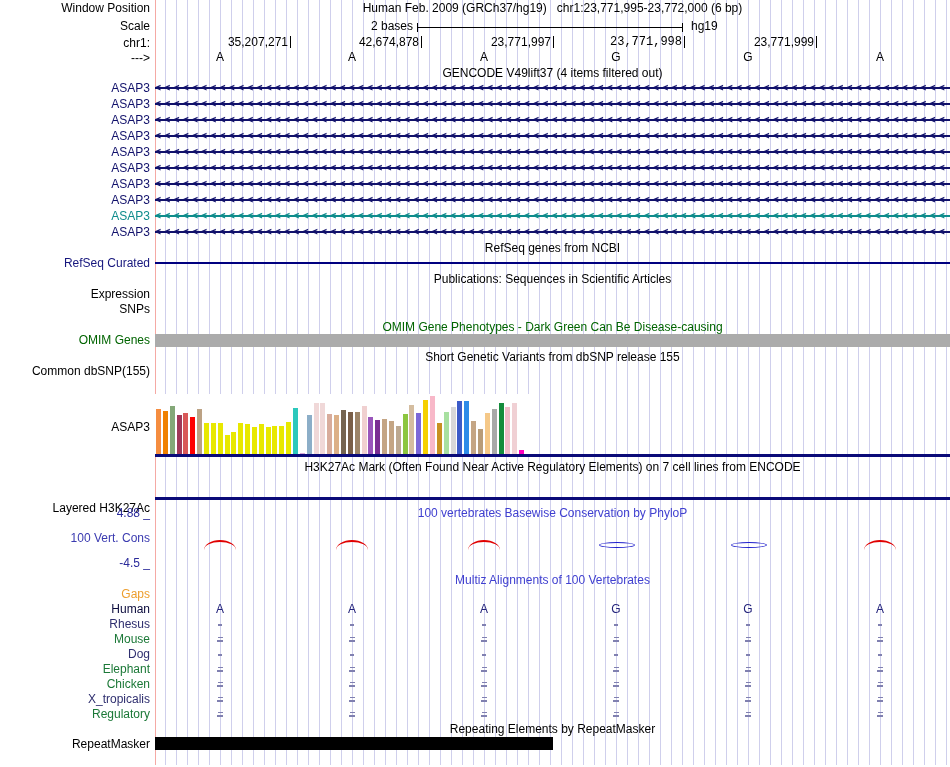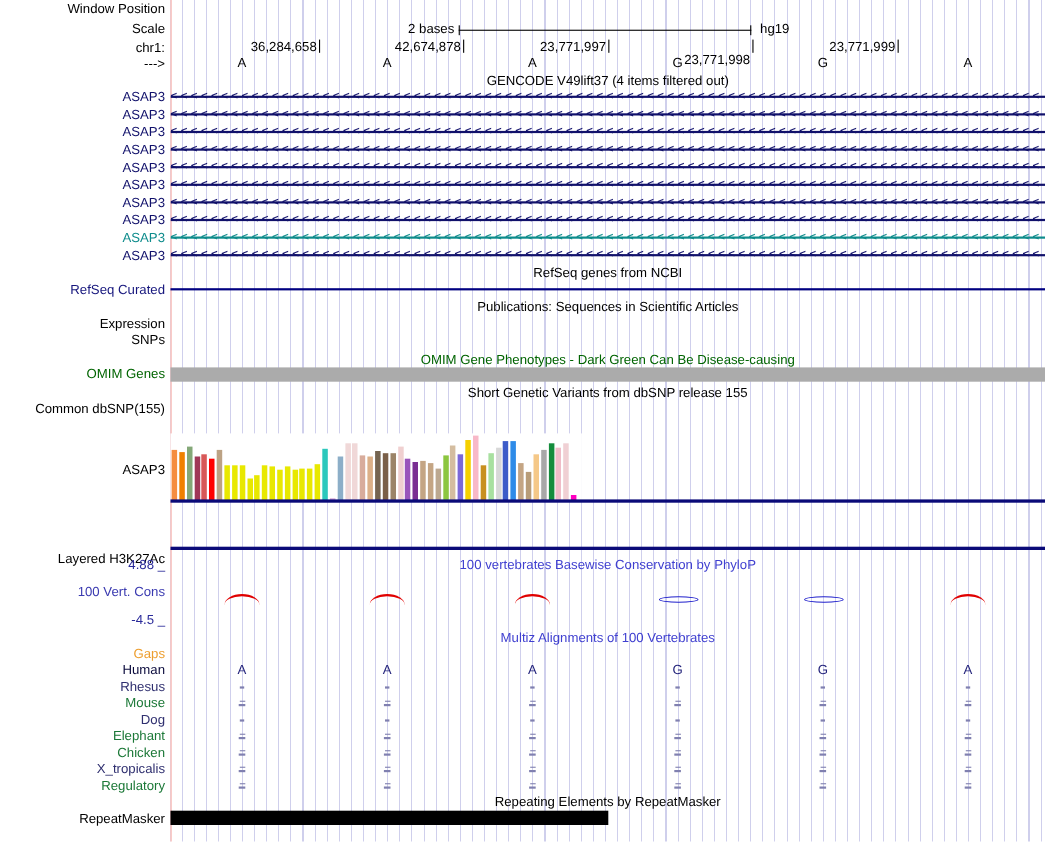--- a/index.html
+++ b/index.html
@@ -72,35 +72,39 @@
       <div class="lbl" style="position: absolute; left: 0px; width: 150px; top: 662px; text-align: right; color: rgb(27, 120, 55); line-height: 14px;">Elephant</div>
       <div class="lbl" style="position: absolute; left: 0px; width: 150px; top: 677px; text-align: right; color: rgb(27, 120, 55); line-height: 14px;">Chicken</div>
       <div class="lbl" style="position: absolute; left: 0px; width: 150px; top: 692px; text-align: right; color: rgb(47, 47, 111); line-height: 14px;">X_tropicalis</div>
       <div class="lbl" style="position: absolute; left: 0px; width: 150px; top: 707px; text-align: right; color: rgb(27, 120, 55); line-height: 14px;">Regulatory</div>
     </div>
   <div class="lbl" style="top:737px">RepeatMasker</div>
 
   <div id="track-area">
     <div id="left-guide"></div>
 
+    <div class="ttl" style="top:1px">
+      <span>Human Feb. 2009 (GRCh37/hg19)</span>&nbsp;&nbsp;
+      <span>chr1:23,771,995-23,772,000 (6 bp)</span>
+    </div>
 
     <span class="num" style="right:537px;top:19px">2 bases</span>
     <div class="scale-line" style="left:262px;top:27px;width:266px"></div>
     <div class="scale-tick" style="left:262px;top:23px;height:9px"></div>
     <div class="scale-tick" style="left:527px;top:23px;height:9px"></div>
     <span class="num" style="left:536px;top:19px">hg19</span>
 
     <div id="ruler-row" style="position:absolute;left:0;top:35px;width:795px;height:14px">
-        <div class="num" style="position: absolute; right: 662px; top: 0px;">36,284,658</div>
+        <div class="num" style="position: absolute; right: 662px; top: 0px;">35,207,271</div>
         <div style="position: absolute; left: 135px; top: 1px; width: 1px; height: 12px; background: rgb(0, 0, 0);"></div>
         <div class="num" style="position: absolute; right: 531px; top: 0px;">42,674,878</div>
         <div style="position: absolute; left: 266px; top: 1px; width: 1px; height: 12px; background: rgb(0, 0, 0);"></div>
         <div class="num" style="position: absolute; right: 399px; top: 0px;">23,771,997</div>
         <div style="position: absolute; left: 398px; top: 1px; width: 1px; height: 12px; background: rgb(0, 0, 0);"></div>
-        <div class="num" style="position: absolute; right: 268px; top: 12px;">23,771,998</div>
+        <div class="num" style="position: absolute; right: 268px; top: 0px; font-family: Liberation Mono, monospace;">23,771,998</div>
         <div style="position: absolute; left: 529px; top: 1px; width: 1px; height: 12px; background: rgb(0, 0, 0);"></div>
         <div class="num" style="position: absolute; right: 136px; top: 0px;">23,771,999</div>
         <div style="position: absolute; left: 661px; top: 1px; width: 1px; height: 12px; background: rgb(0, 0, 0);"></div>
       </div>
     <div id="base-row" style="position:absolute;left:0;top:50px;width:795px;height:14px">
         <div class="base" style="position: absolute; left: 60px; top: 0px; width: 10px; text-align: center;">A</div>
         <div class="base" style="position: absolute; left: 192px; top: 0px; width: 10px; text-align: center;">A</div>
         <div class="base" style="position: absolute; left: 324px; top: 0px; width: 10px; text-align: center;">A</div>
         <div class="base" style="position: absolute; left: 456px; top: 0px; width: 10px; text-align: center;">G</div>
         <div class="base" style="position: absolute; left: 588px; top: 0px; width: 10px; text-align: center;">G</div>
@@ -166,20 +170,21 @@
         <div class="gtex-bar" style="left: 322.9px; width: 5px; height: 26px; background: rgb(184, 156, 120);"></div>
         <div class="gtex-bar" style="left: 329.8px; width: 5px; height: 42px; background: rgb(245, 200, 136);"></div>
         <div class="gtex-bar" style="left: 336.6px; width: 5px; height: 46px; background: rgb(168, 168, 168);"></div>
         <div class="gtex-bar" style="left: 343.5px; width: 5px; height: 52px; background: rgb(20, 140, 60);"></div>
         <div class="gtex-bar" style="left: 350.3px; width: 5px; height: 48px; background: rgb(240, 188, 200);"></div>
         <div class="gtex-bar" style="left: 357.2px; width: 5px; height: 52px; background: rgb(240, 208, 212);"></div>
         <div class="gtex-bar" style="left: 364px; width: 5px; height: 5px; background: rgb(255, 0, 192);"></div>
       </div>
     <div class="hline" style="top:454px;height:3px;background:#0A0A78"></div>
 
+    <div class="ttl" style="top:460px">H3K27Ac Mark (Often Found Near Active Regulatory Elements) on 7 cell lines from ENCODE</div>
     <div class="hline" style="top:497px;height:3px;background:#0A0A78"></div>
 
     <div class="ttl blue" style="top:506px">100 vertebrates Basewise Conservation by PhyloP</div>
 
     <div class="ttl blue" style="top:573px">Multiz Alignments of 100 Vertebrates</div>
 
     <div class="ttl" style="top:722px">Repeating Elements by RepeatMasker</div>
     <div class="hline" style="top:737px;height:13px;width:398px;background:#000"></div>
   <div class="tx-row" style="top: 80px; color: rgb(17, 17, 107);">
         <div class="tx-line" style="background: rgb(17, 17, 107);"></div>

